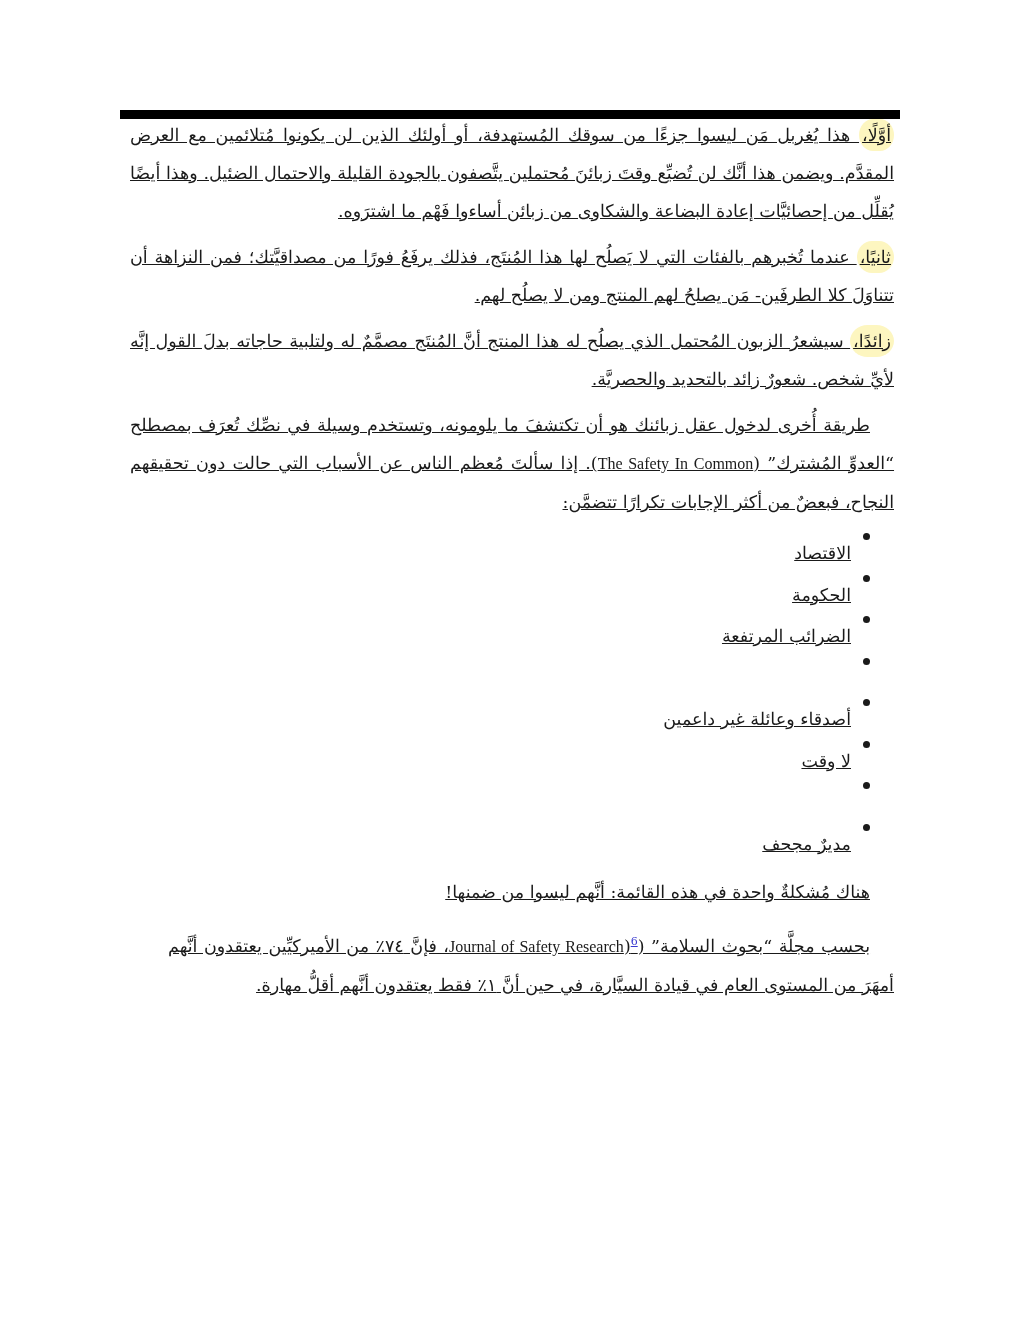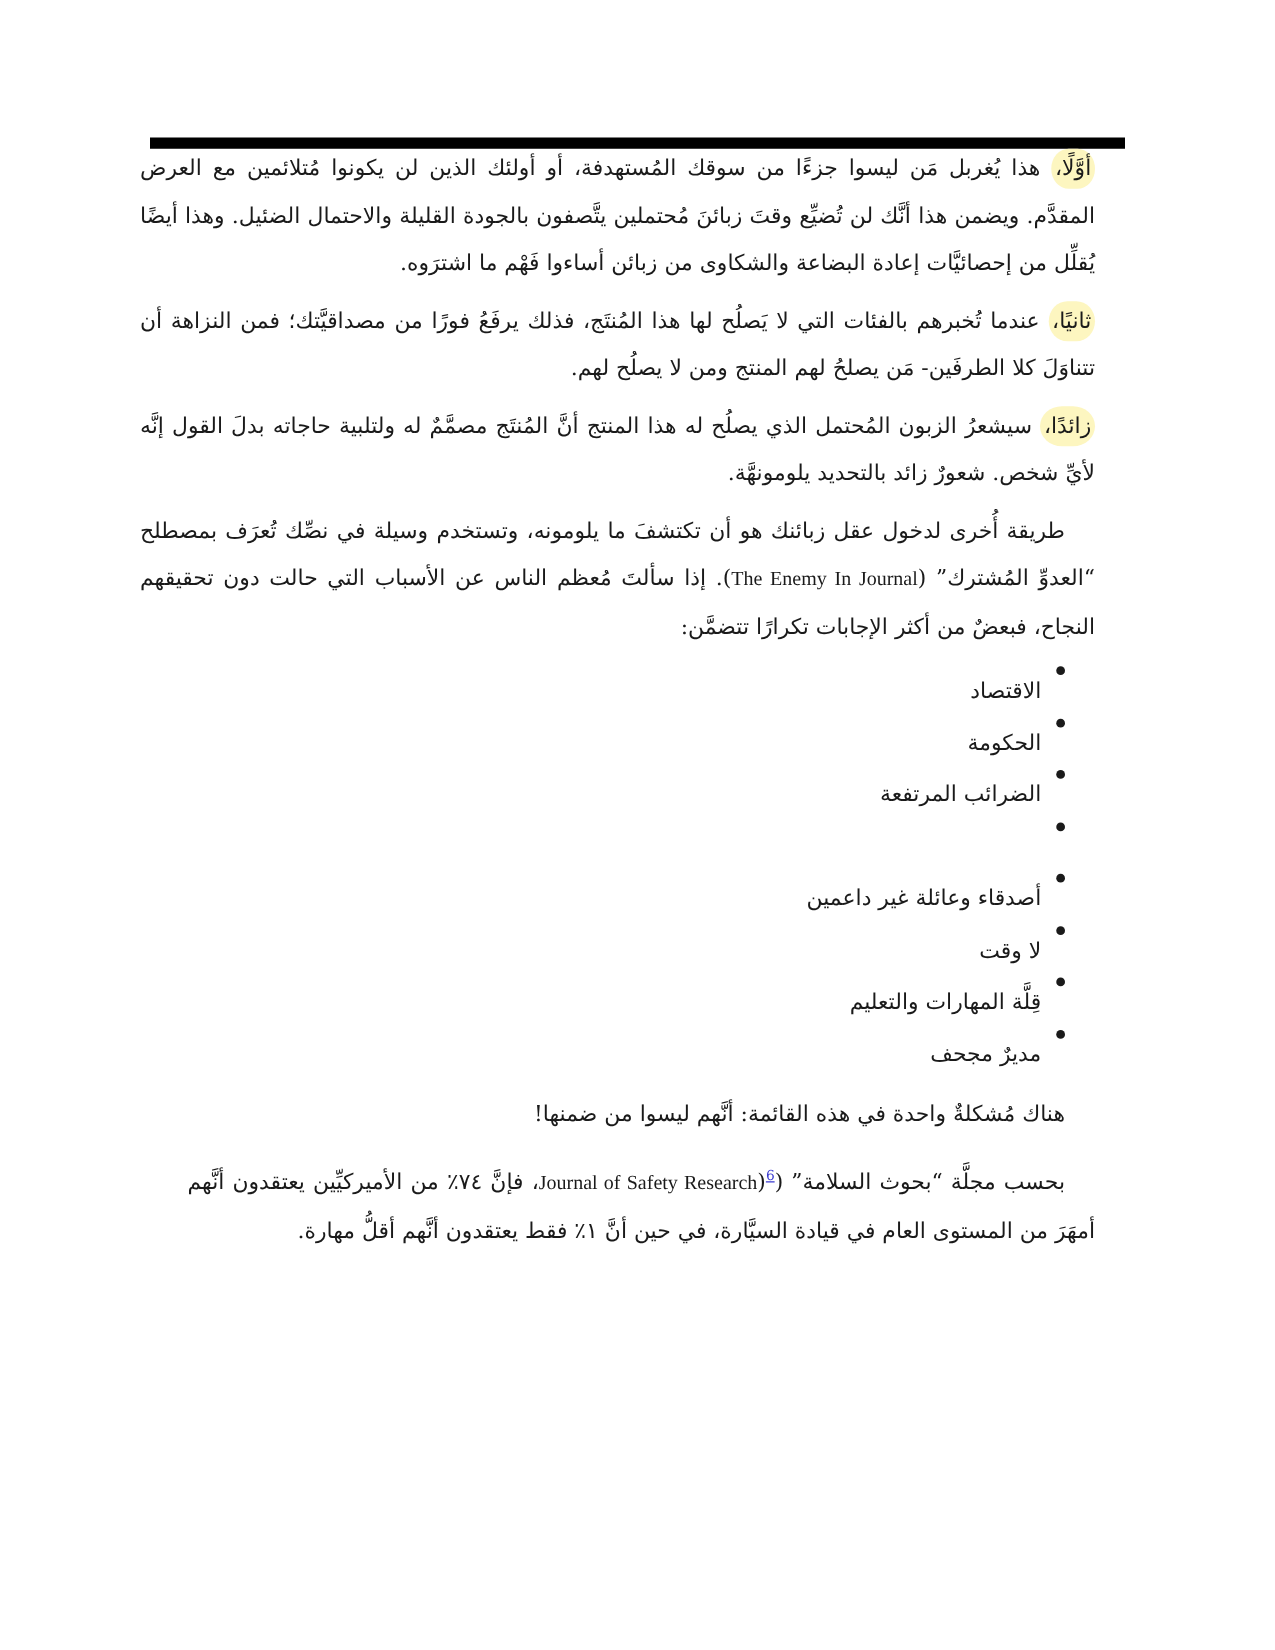--- a/index.html
+++ b/index.html
@@ -18,27 +18,28 @@
     .top-bar {
       position: absolute;
       left: 120px;
       top: 110px;
       width: 780px;
       height: 9px;
       background: #000000;
     }
     .page {
       position: absolute;
-      left: 112px;
+      left: 130px;
       top: 116px;
       width: 764px;
       direction: rtl;
       text-align: justify;
       font-size: 17.5px;
       line-height: 38px;
+      text-decoration: underline;
     }
     .para {
       margin: 0 0 8px 0;
     }
     .para.indent {
       text-indent: 24px;
     }
     .hl {
       background: #fdf6c0;
       border-radius: 40% 40% 40% 40% / 50% 50% 50% 50%;
@@ -93,25 +94,25 @@
 
   <p class="para">
     <span class="hl">أوَّلًا،</span><span> هذا يُغربل مَن ليسوا جزءًا من سوقك المُستهدفة، أو أولئك الذين لن يكونوا مُتلائمين مع العرض المقدَّم. ويضمن هذا أنَّك لن تُضيِّع وقتَ زبائنَ مُحتملين يتَّصفون بالجودة القليلة والاحتمال الضئيل. وهذا أيضًا يُقلِّل من إحصائيَّات إعادة البضاعة والشكاوى من زبائن أساءوا فَهْم ما اشترَوه.</span>
   </p>
 
   <p class="para">
     <span class="hl">ثانيًا،</span><span> عندما تُخبرهم بالفئات التي لا يَصلُح لها هذا المُنتَج، فذلك يرفَعُ فورًا من مصداقيَّتك؛ فمن النزاهة أن تتناوَلَ كلا الطرفَين- مَن يصلحُ لهم المنتج ومن لا يصلُح لهم.</span>
   </p>
 
   <p class="para">
-    <span class="hl">زائدًا،</span><span> سيشعرُ الزبون المُحتمل الذي يصلُح له هذا المنتج أنَّ المُنتَج مصمَّمٌ له ولتلبية حاجاته بدلَ القول إنَّه لأيِّ شخص. شعورٌ زائد بالتحديد يلومونهَّة.</span>
+    <span class="hl">زائدًا،</span><span> سيشعرُ الزبون المُحتمل الذي يصلُح له هذا المنتج أنَّ المُنتَج مصمَّمٌ له ولتلبية حاجاته بدلَ القول إنَّه لأيِّ شخص. شعورٌ زائد بالتحديد والحصريَّة.</span>
   </p>
 
   <p class="para indent">
-    <span>طريقة أُخرى لدخول عقل زبائنك هو أن تكتشفَ ما يلومونه، وتستخدم وسيلة في نصِّك تُعرَف بمصطلح “العدوِّ المُشترك” (</span><span class="latin">The Enemy In Journal</span><span>). إذا سألتَ مُعظم الناس عن الأسباب التي حالت دون تحقيقهم النجاح، فبعضٌ من أكثر الإجابات تكرارًا تتضمَّن:</span>
+    <span>طريقة أُخرى لدخول عقل زبائنك هو أن تكتشفَ ما يلومونه، وتستخدم وسيلة في نصِّك تُعرَف بمصطلح “العدوِّ المُشترك” (</span><span class="latin">The Safety In Common</span><span>). إذا سألتَ مُعظم الناس عن الأسباب التي حالت دون تحقيقهم النجاح، فبعضٌ من أكثر الإجابات تكرارًا تتضمَّن:</span>
   </p>
 
   <ul class="bullet-list">
     <li>
         <span class="bullet"></span>
         <span>الاقتصاد</span>
       </li>
     <li>
         <span class="bullet"></span>
         <span>الحكومة</span>
@@ -126,21 +127,20 @@
     <li>
         <span class="bullet"></span>
         <span>أصدقاء وعائلة غير داعمين</span>
       </li>
     <li>
         <span class="bullet"></span>
         <span>لا وقت</span>
       </li>
     <li>
         <span class="bullet"></span>
-        <span>قِلَّة المهارات والتعليم</span>
       </li>
     <li>
         <span class="bullet"></span>
         <span>مديرٌ مجحف</span>
       </li>
   </ul>
 
   <p class="para problem">هناك مُشكلةٌ واحدة في هذه القائمة: أنَّهم ليسوا من ضمنها!</p>
 
 

